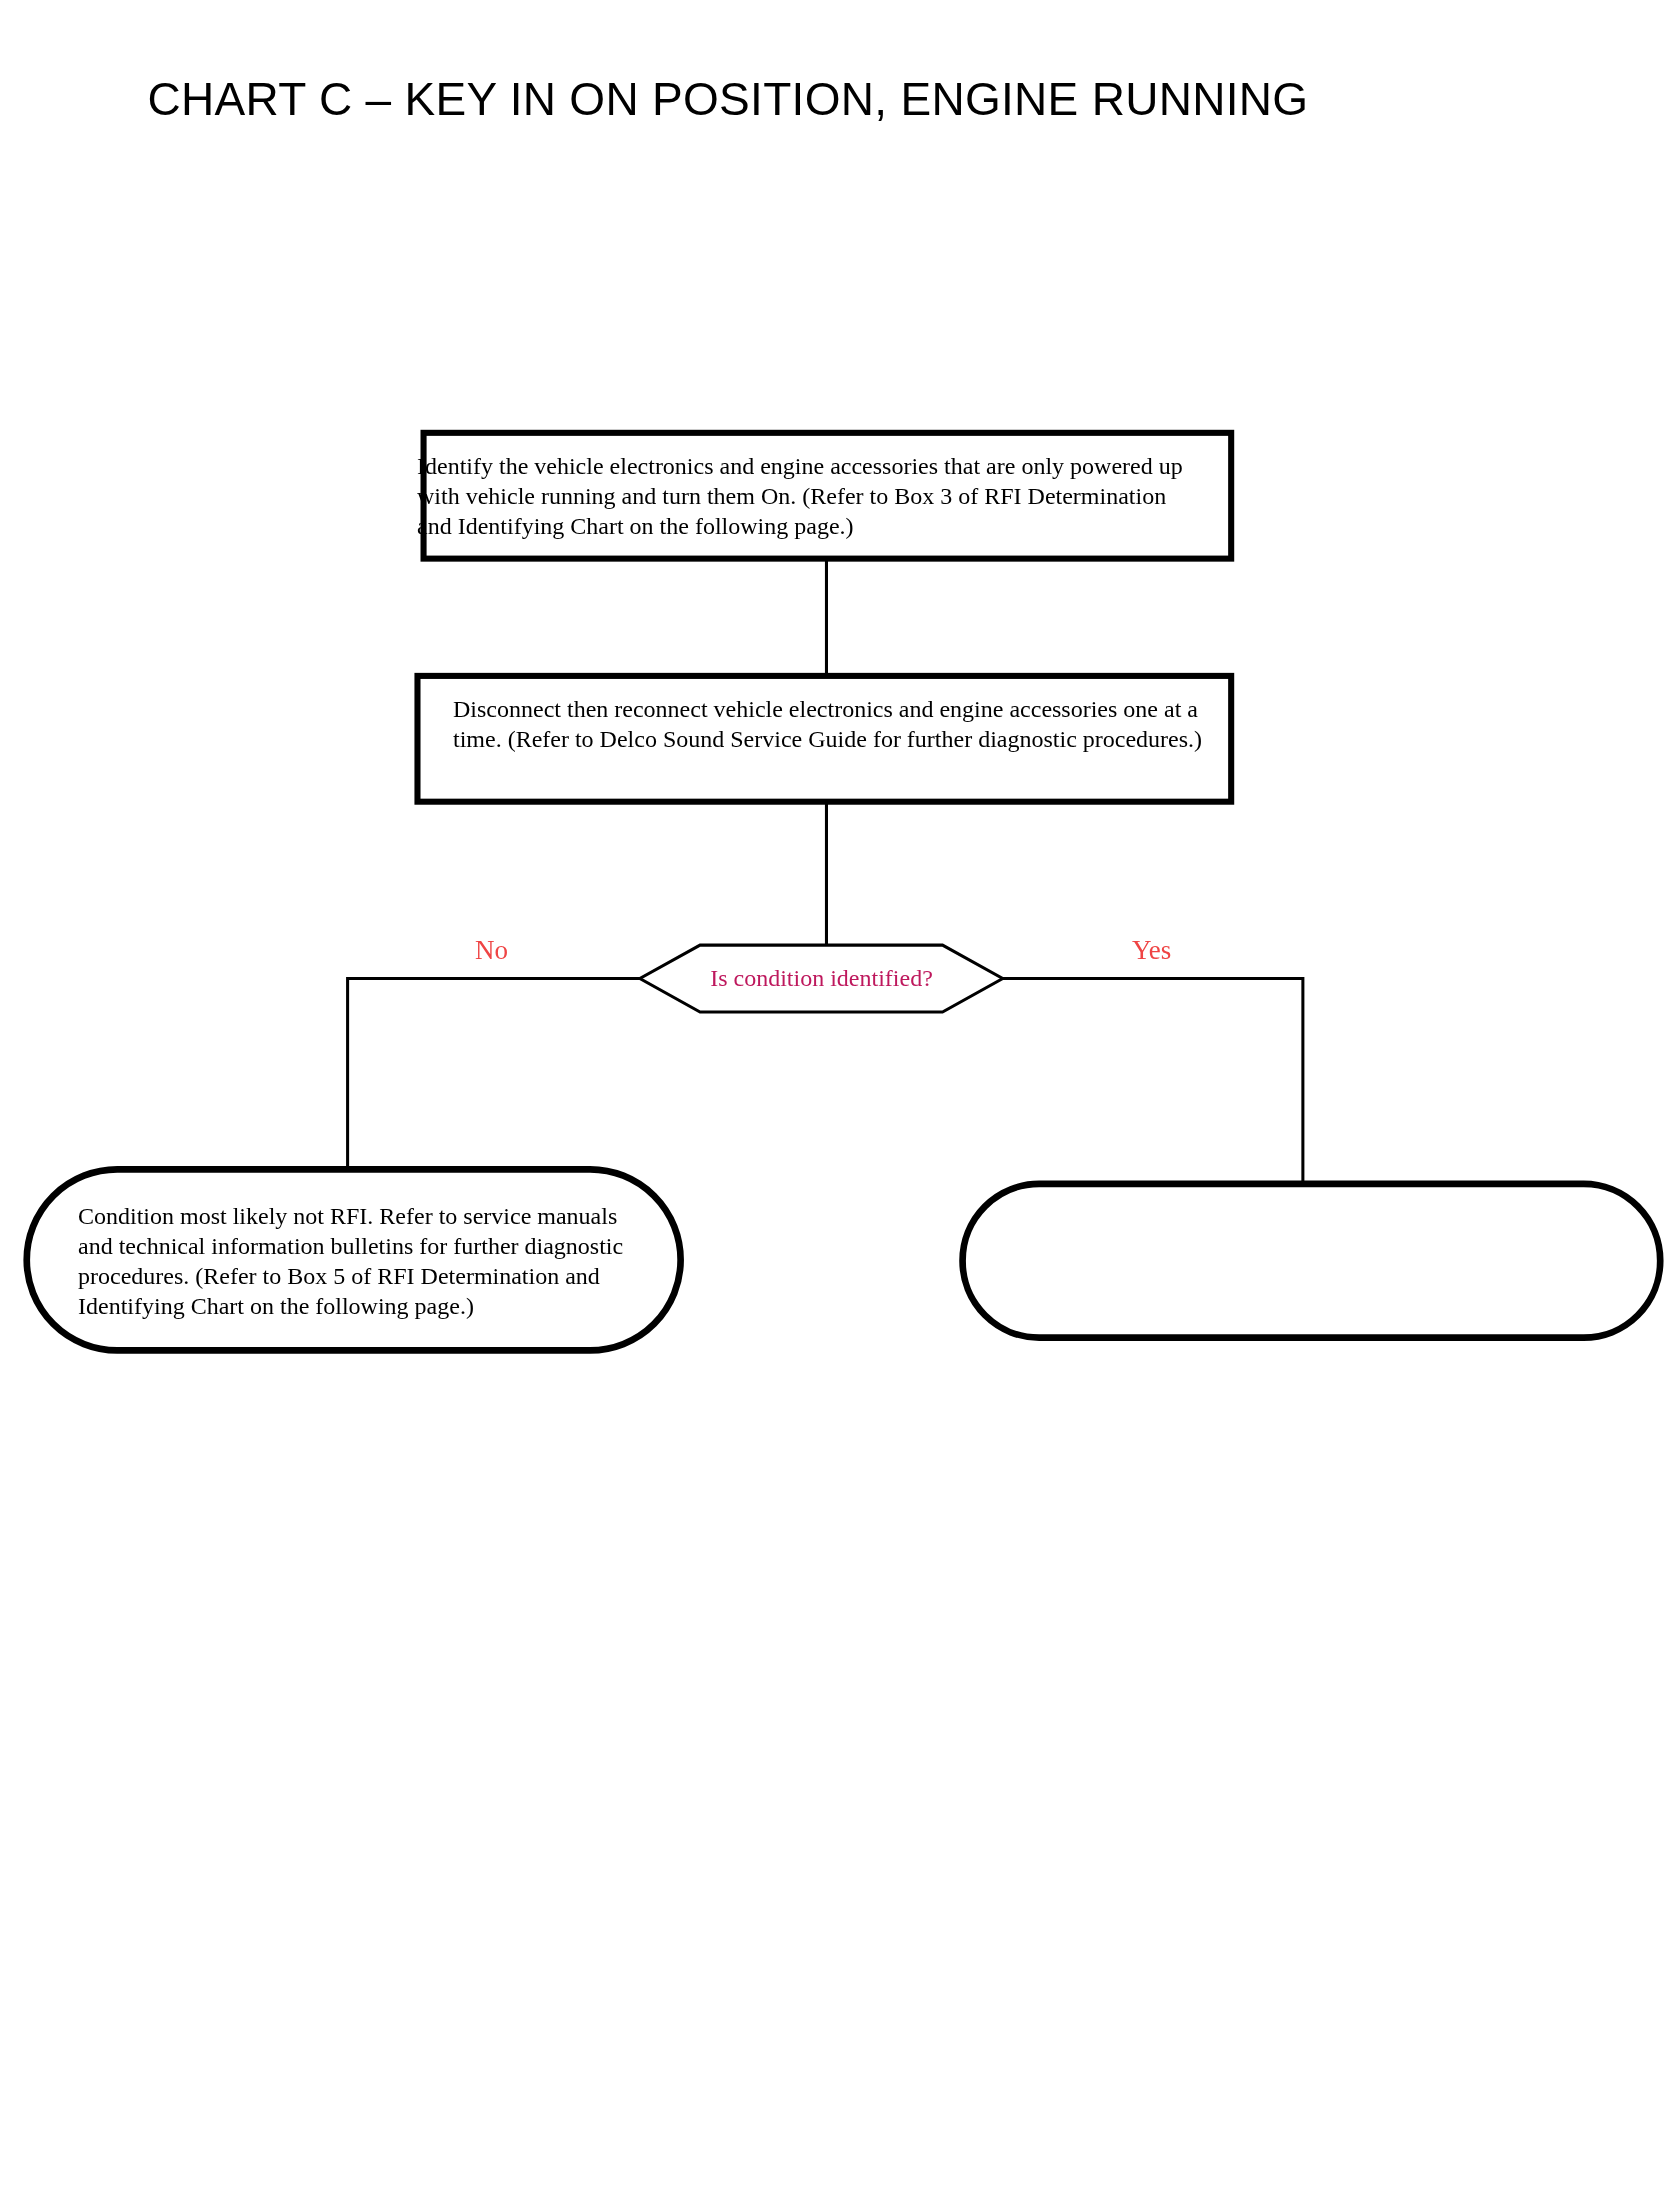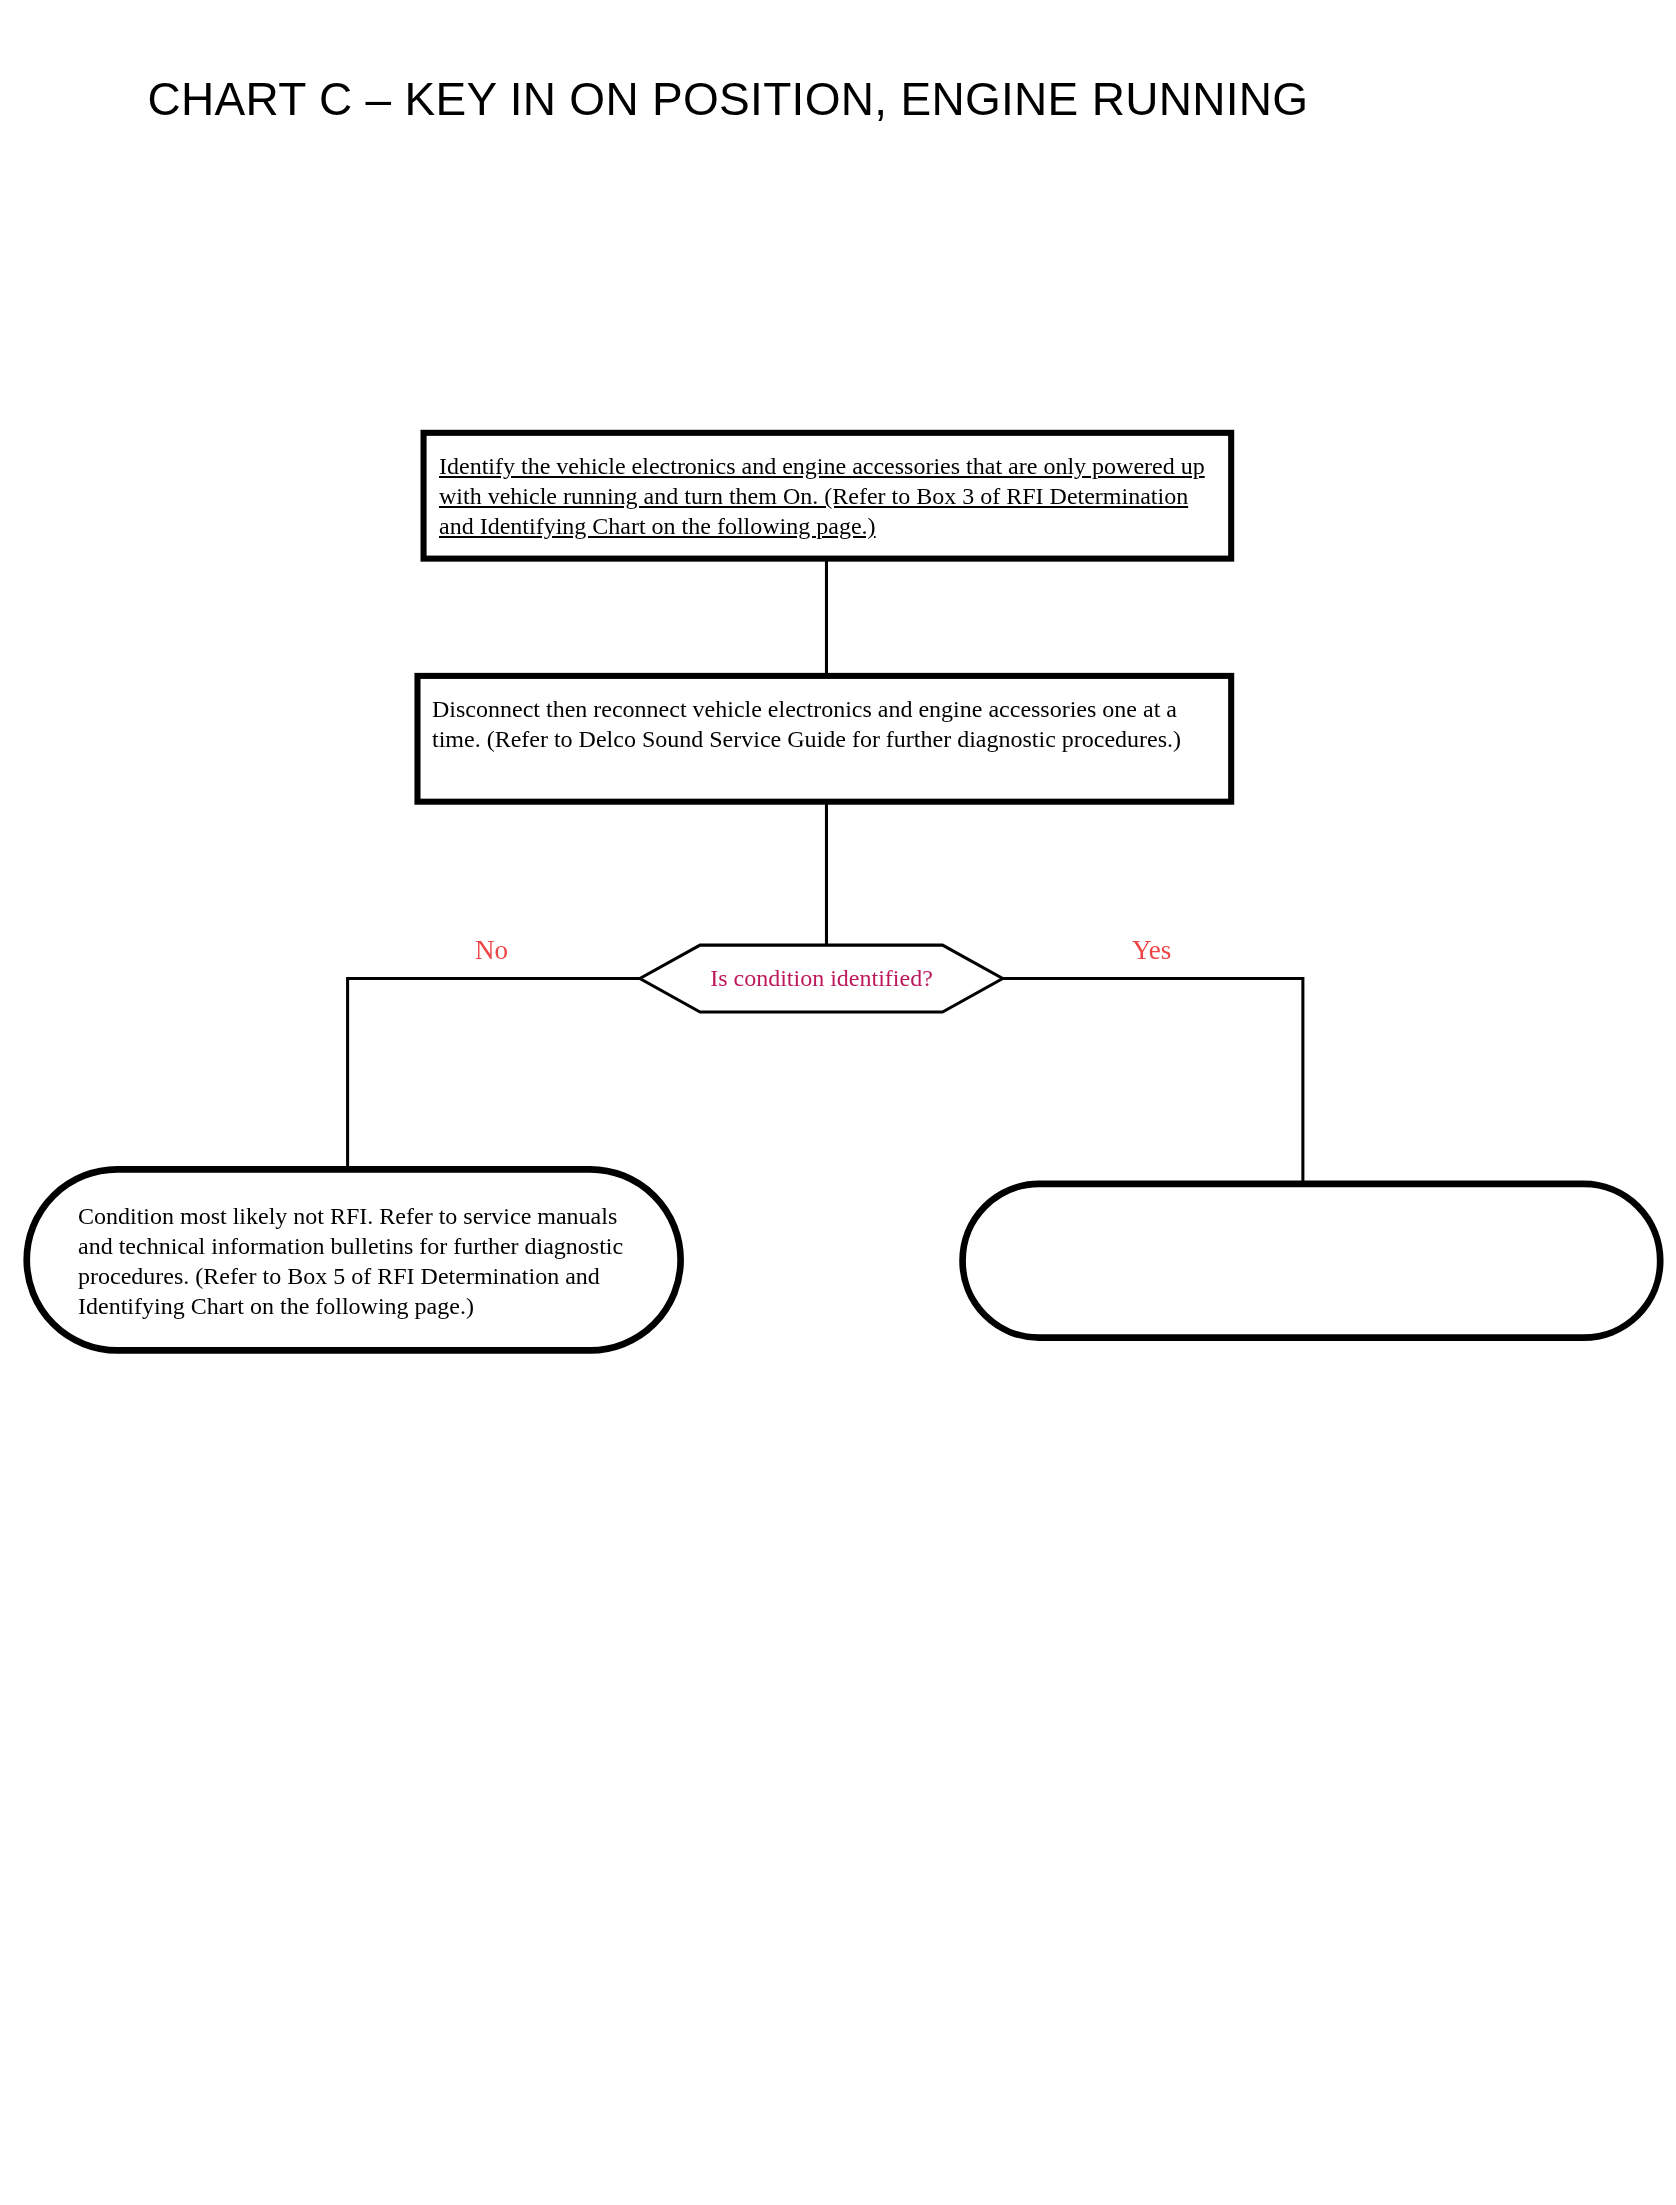--- a/index.html
+++ b/index.html
@@ -50,22 +50,22 @@
   }
   .decision-text {
     position: absolute;
     color: #be185d;
     font-family: "Liberation Serif", "DejaVu Serif", serif;
     font-size: 24px;
     line-height: 24px;
     text-align: center;
     white-space: nowrap;
   }
-  #box-process-1-text { left: 439px; top: 451px;  width: 784px; text-decoration: underline; }
-  #box-process-2-text { left: 432px; top: 694px; width: 790px; }
+  #box-process-1-text { left: 417px; top: 451px;  width: 784px; }
+  #box-process-2-text { left: 453px; top: 694px; width: 790px; }
   #box-terminal-no-text  { left: 78px;  top: 1189px; width: 565px; margin-top: 12px; }
   #box-terminal-yes-text { left: 1002px; top: 1204px; width: 614px; }
   #label-no  { left: 475px;  top: 937px; }
   #label-yes { left: 1132px; top: 937px; text-align: right; }
   #decision-label { left: 640px; top: 966px; width: 363px; }
 </style>
 </head>
 <body>
 
 <div id="page">

